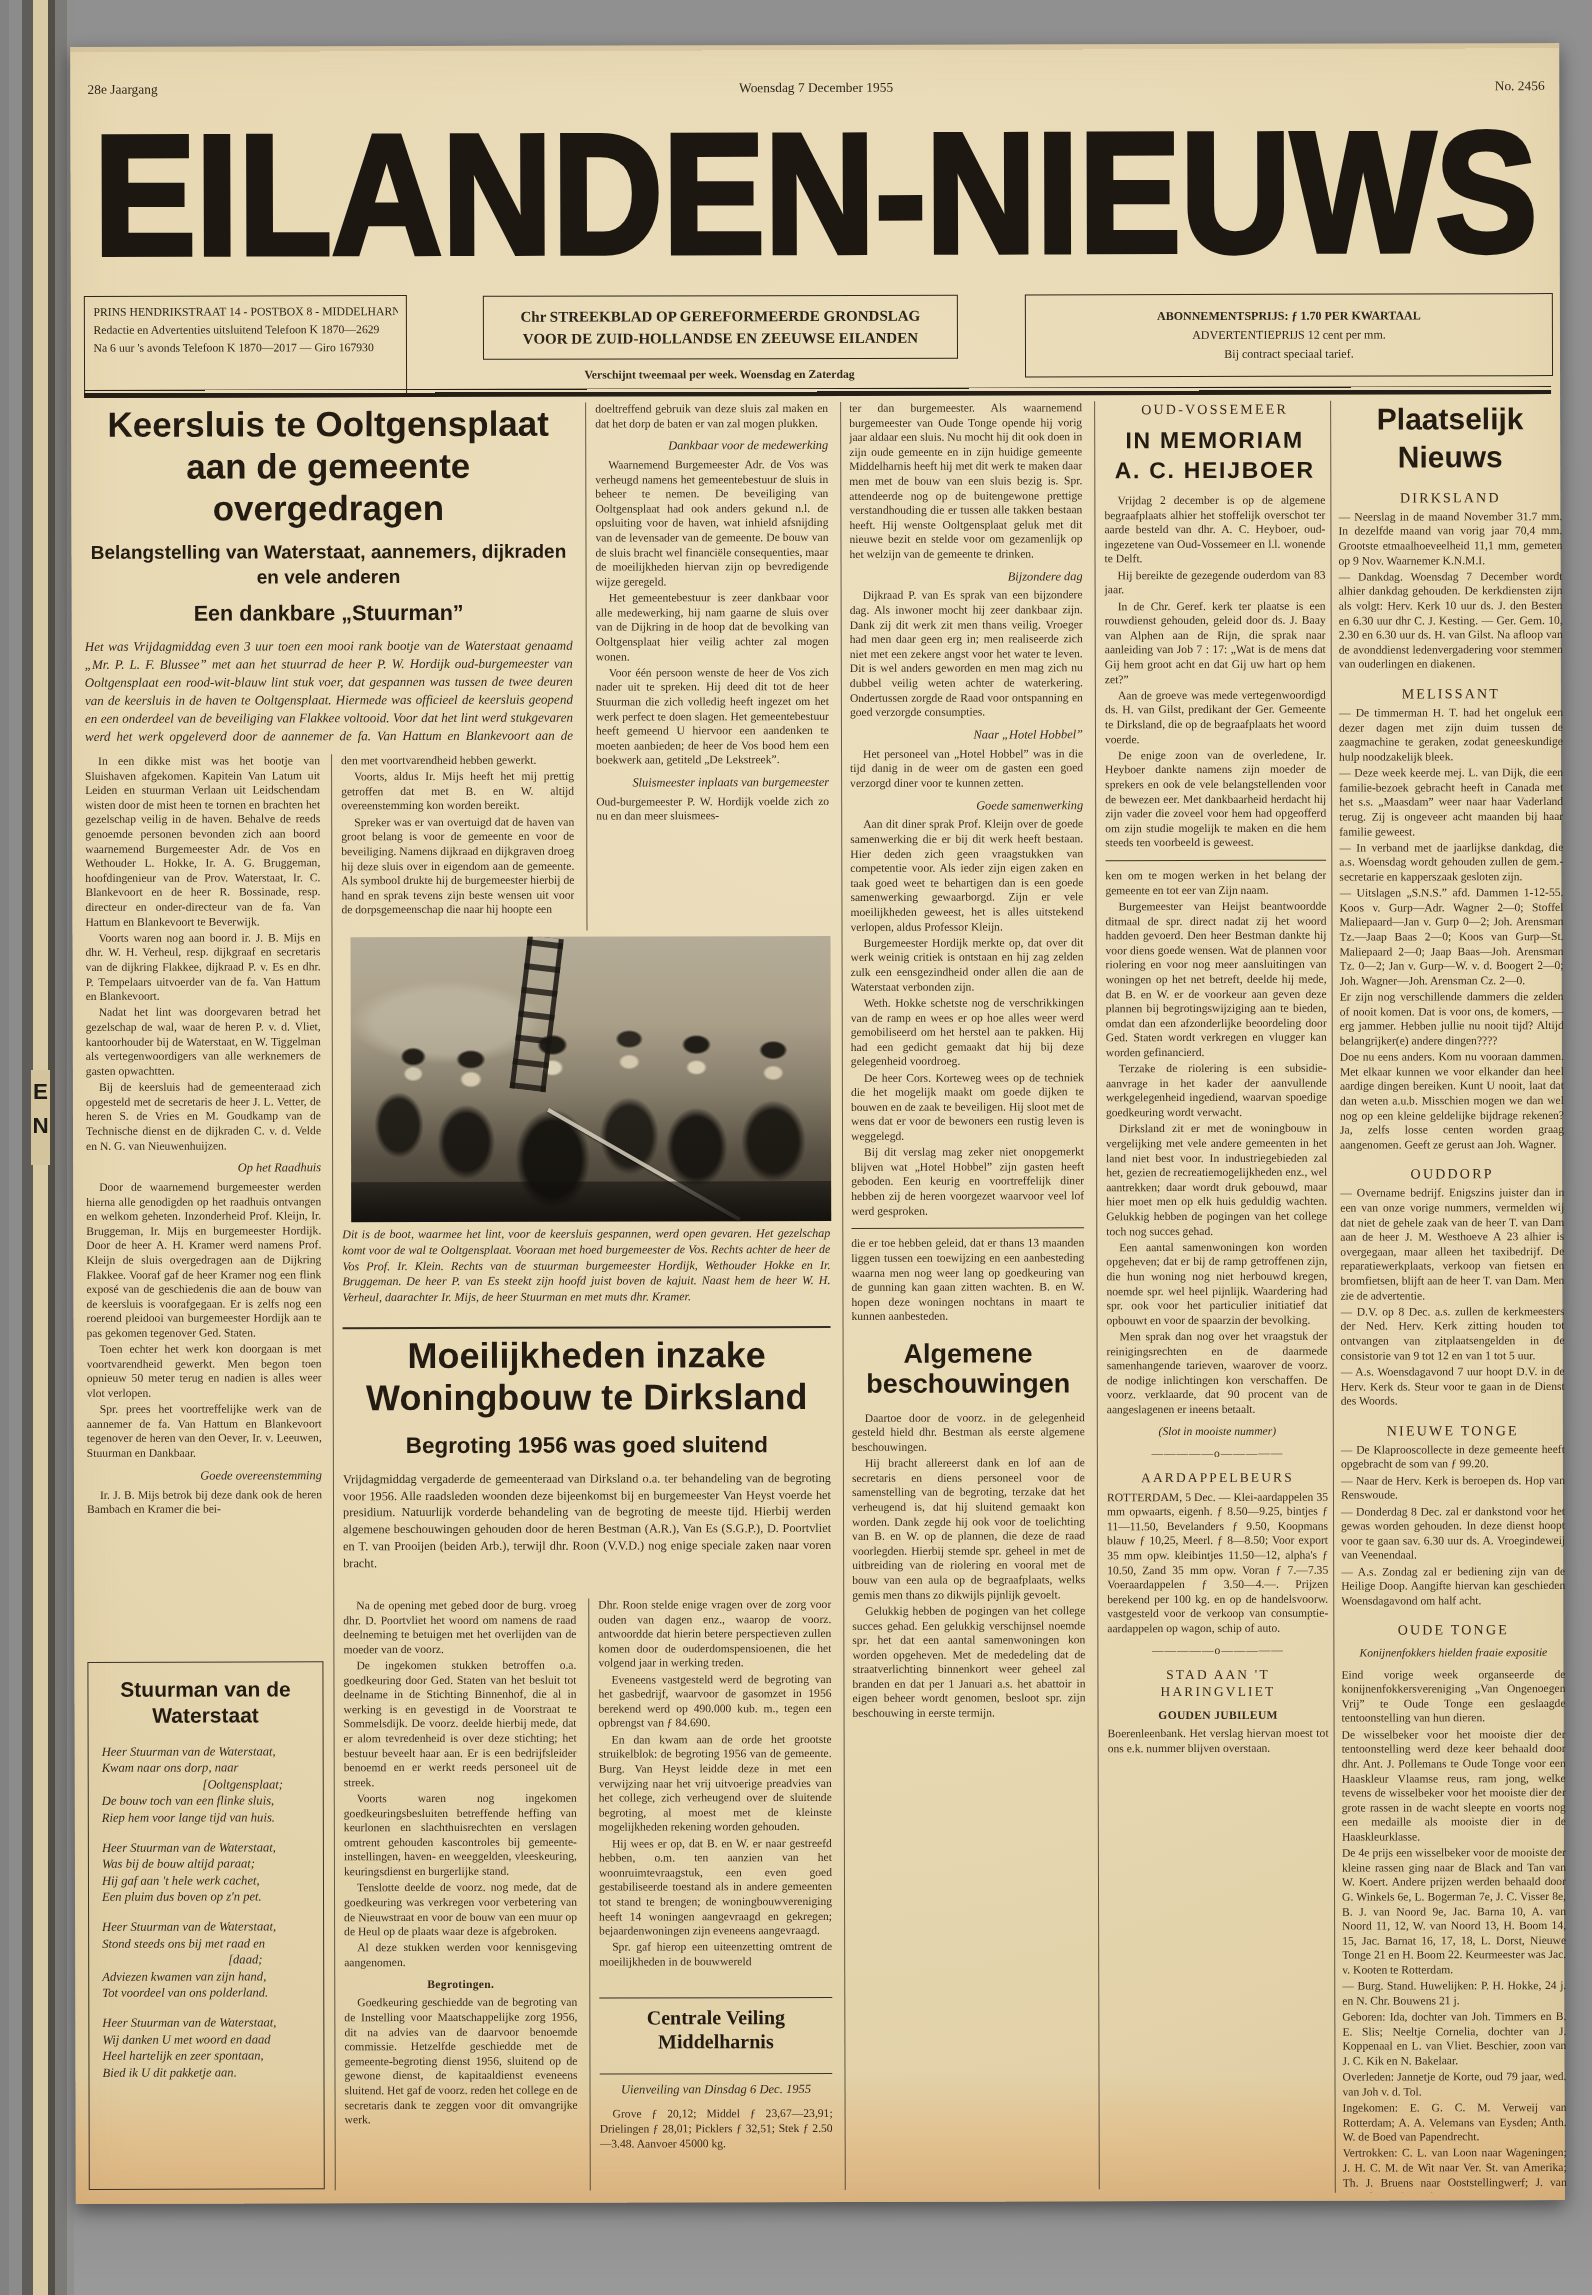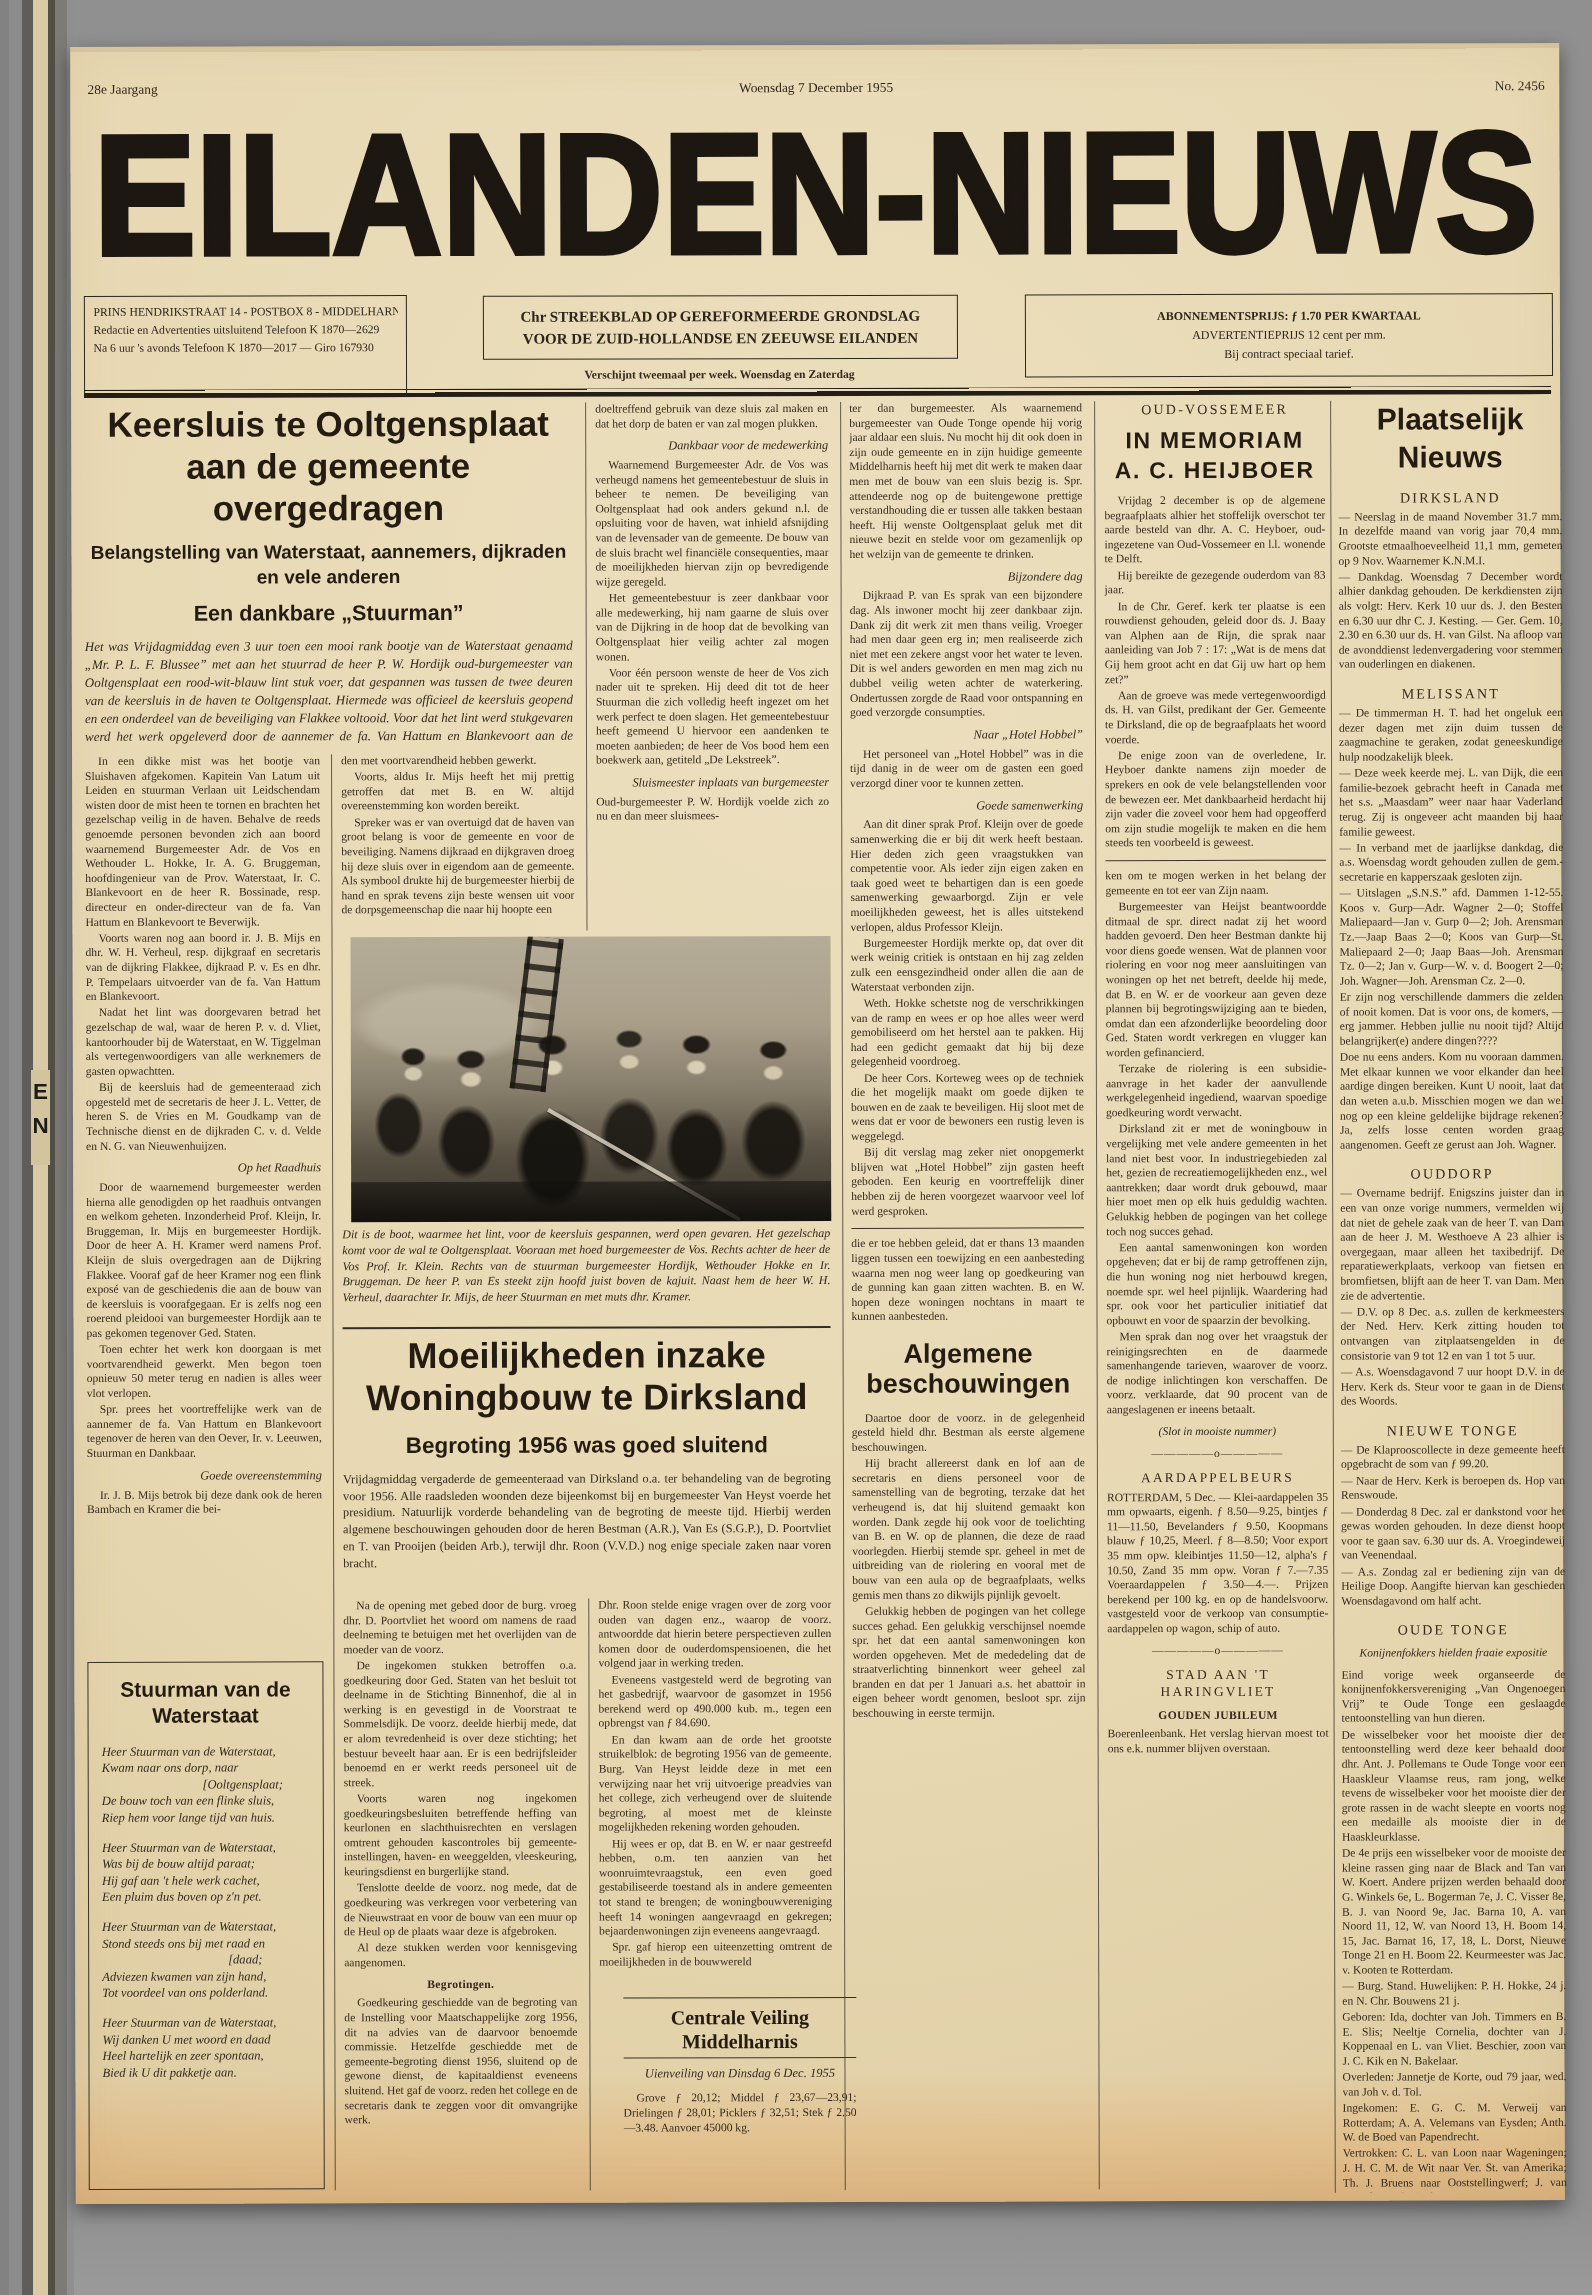--- a/index.html
+++ b/index.html
@@ -97,24 +97,24 @@
   #caption{left:269px;top:1181px;width:488px;height:97px;font-style:italic;font-size:12px;line-height:1.32;text-align:justify;overflow:hidden;}
   
   #hrule2{left:269px;top:1281px;width:488px;height:1.7px;background:#352e24;}
   #blk-b{left:269px;top:1289px;width:488px;height:259px;overflow:hidden;}
   .h2{font-family:"Liberation Sans","DejaVu Sans",sans-serif;font-weight:bold;font-size:36px;line-height:1.18;text-align:center;color:#241c12;}
   .h2sub{font-family:"Liberation Sans",sans-serif;font-weight:bold;font-size:22.4px;text-align:center;margin-top:13px;color:#241c12;}
   .lead2{font-size:12.3px;line-height:1.36;margin-top:12px;text-align:justify;}
   #a2colL{left:269px;top:1553px;width:233px;height:592px;}
   #a2colR{left:524px;top:1553px;width:233px;height:394px;}
   
-  #veiling{left:548px;top:1952px;width:233px;height:193px;overflow:hidden;border-top:1.7px solid #352e24;padding-top:7px;
+  #veiling{left:524px;top:1952px;width:233px;height:193px;overflow:hidden;border-top:1.7px solid #352e24;padding-top:7px;
      font-size:11.6px;line-height:1.3;text-align:justify;color:#34291c;}
   .veiling-title{font-weight:bold;font-size:20px;line-height:1.2;text-align:center;color:#241c12;}
-  .veiling-sub{font-style:italic;text-align:center;font-size:12.6px;margin-top:4px;padding:7px 0 5.2px;border-top:0.9px solid #3c352a;}
+  .veiling-sub{font-style:italic;text-align:center;font-size:12.6px;margin-top:20px;padding:7px 0 5.2px;border-top:0.9px solid #3c352a;}
   .veiling-text{margin-top:3.5px;text-indent:13px;}
   
   .mem-place{text-align:center;letter-spacing:2.2px;font-size:14px;margin-bottom:7px;}
   .mem-title{font-family:"Liberation Sans",sans-serif;font-weight:bold;font-size:23px;line-height:1.3;text-align:center;letter-spacing:1.7px;color:#241c12;margin-bottom:8.6px;}
   .pn-title{font-family:"Liberation Sans",sans-serif;font-weight:bold;font-size:30px;text-align:center;color:#241c12;margin-bottom:7px;}
   
   #poem{left:13px;top:1615px;width:236px;height:528px;border:1.7px solid #3a3228;padding:14px 13px;box-sizing:border-box;overflow:hidden;}
   .poem-title{font-family:"Liberation Sans",sans-serif;font-weight:bold;font-size:21px;line-height:1.25;text-align:center;color:#241c12;margin-bottom:14px;}
   
   .vrule{width:0.9px;background:rgba(52,45,35,.75);}

